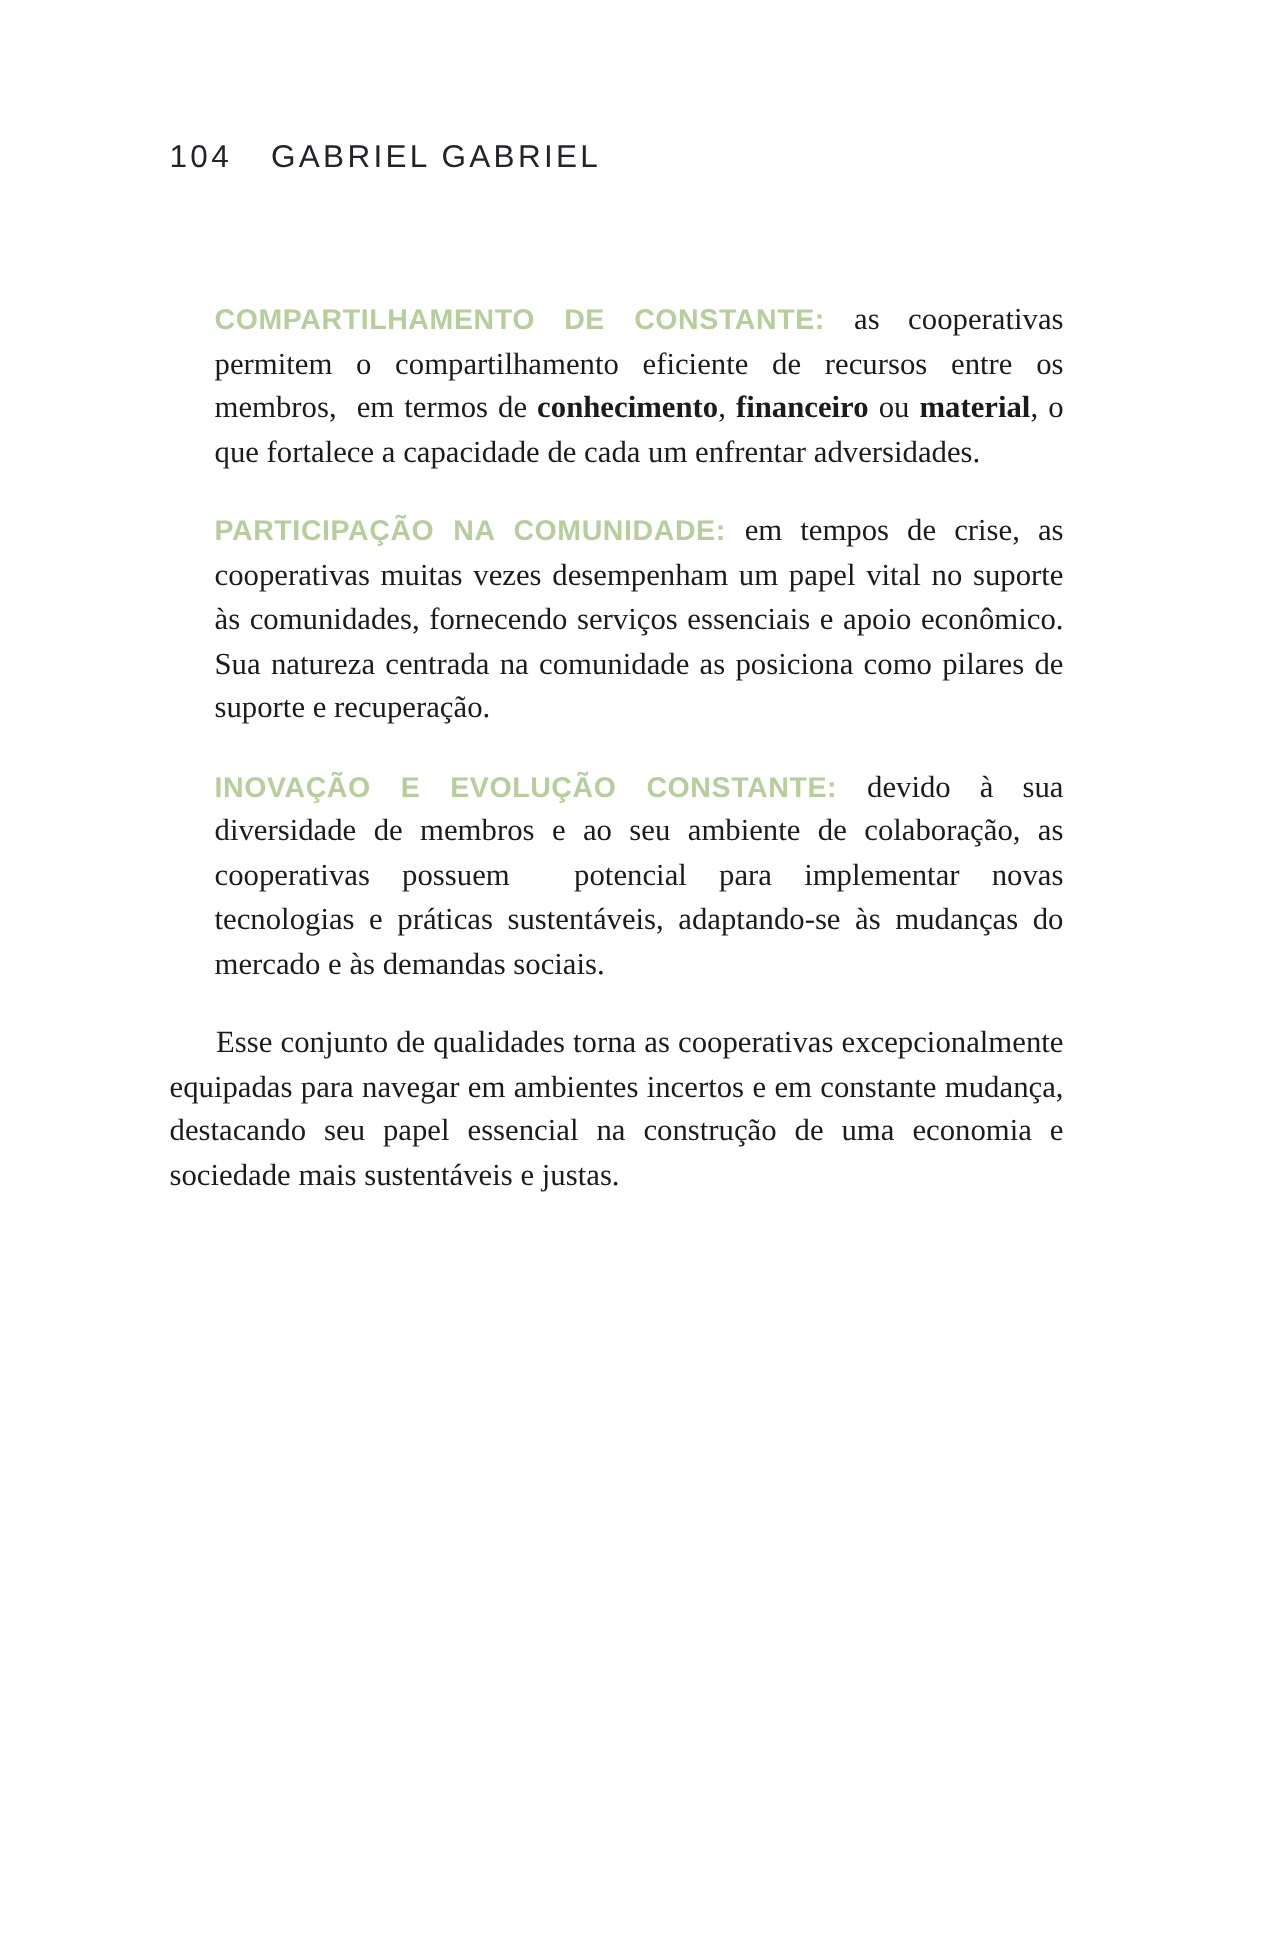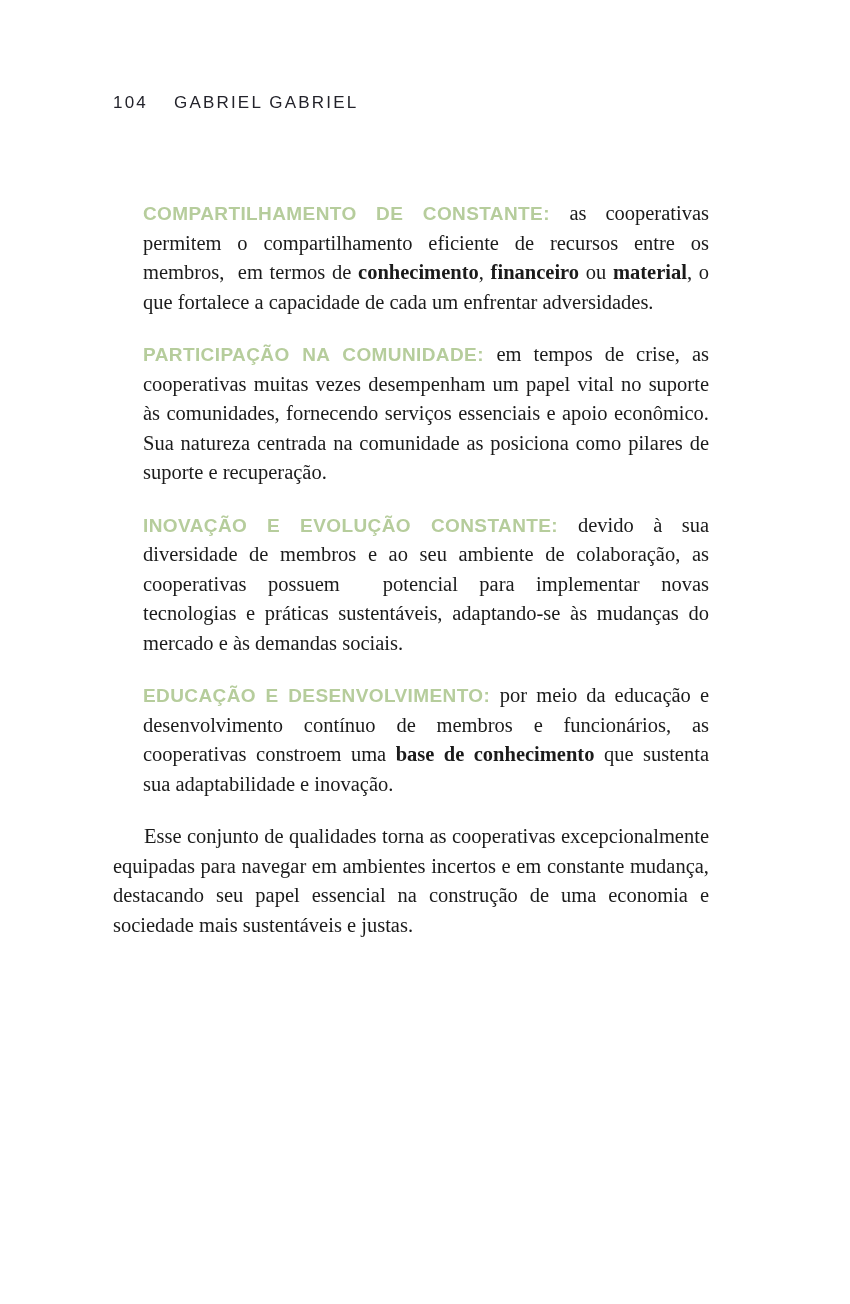--- a/index.html
+++ b/index.html
@@ -14,21 +14,21 @@
 
   
   .page-header {
     position: absolute;
     left: 113px;
     top: 93px;
     display: flex;
     align-items: baseline;
     gap: 26px;
     font-family: "Liberation Sans", sans-serif;
-    font-size: 17px;
+    font-size: 21px;
     letter-spacing: 2.2px;
     color: var(--header-text, #23232b);
     white-space: nowrap;
   }
 
   
   .content {
     position: absolute;
     left: 143px;
     top: 199px;
@@ -72,16 +72,15 @@
 </header>
 
 <main class="content">
 
   <p class="para para--headed"><span class="para-heading">COMPARTILHAMENTO DE CONSTANTE: </span><span class="para-body">as cooperativas permitem o compartilhamento eficiente de recursos entre os membros,  em termos de <b>conhecimento</b>, <b>financeiro</b> ou <b>material</b>, o que fortalece a capacidade de cada um enfrentar adversidades.</span></p>
 
   <p class="para para--headed"><span class="para-heading">PARTICIPAÇÃO NA COMUNIDADE: </span><span class="para-body">em tempos de crise, as cooperativas muitas vezes desempenham um papel vital no suporte às comunidades, fornecendo serviços essenciais e apoio econômico. Sua natureza centrada na comunidade as posiciona como pilares de suporte e recuperação.</span></p>
 
   <p class="para para--headed"><span class="para-heading">INOVAÇÃO E EVOLUÇÃO CONSTANTE: </span><span class="para-body">devido à sua diversidade de membros e ao seu ambiente de colaboração, as cooperativas possuem  potencial para implementar novas tecnologias e práticas sustentáveis, adaptando-se às mudanças do mercado e às demandas sociais.</span></p>
 
-  <p class="para para--headed"><span class="para-heading">EDUCAÇÃO E DESENVOLVIMENTO: </span><span class="para-body">por meio da educação e desenvolvimento contínuo de membros e funcionários, as cooperativas constroem uma <b>base de conhecimento</b> que sustenta sua adaptabilidade e inovação.</span></p>
 
   <p class="para para--plain-indent"><span class="para-body">Esse conjunto de qualidades torna as cooperativas excepcionalmente equipadas para navegar em ambientes incertos e em constante mudança, destacando seu papel essencial na construção de uma economia e sociedade mais sustentáveis e justas.</span></p>
 </main>
 
 </body></html>

